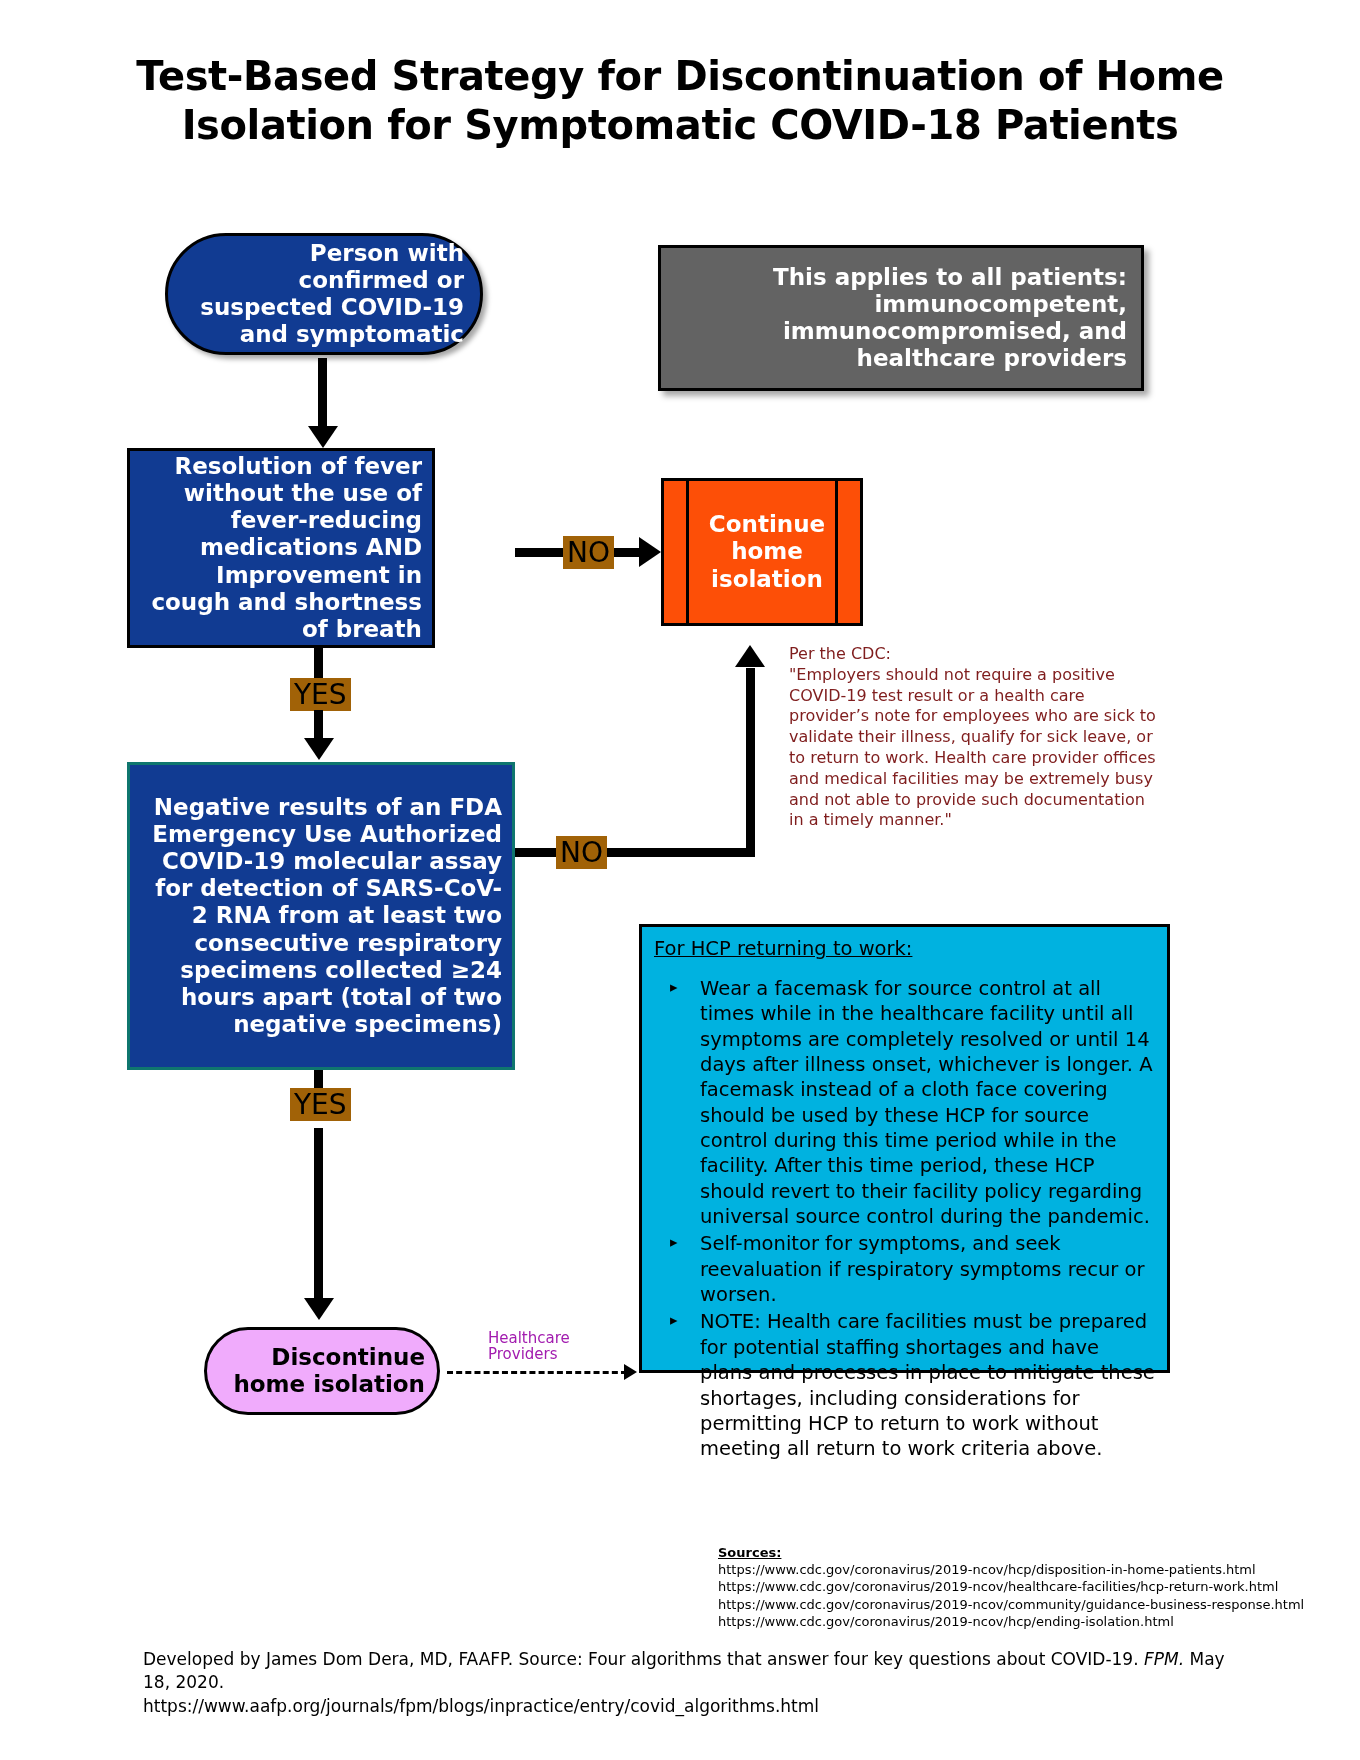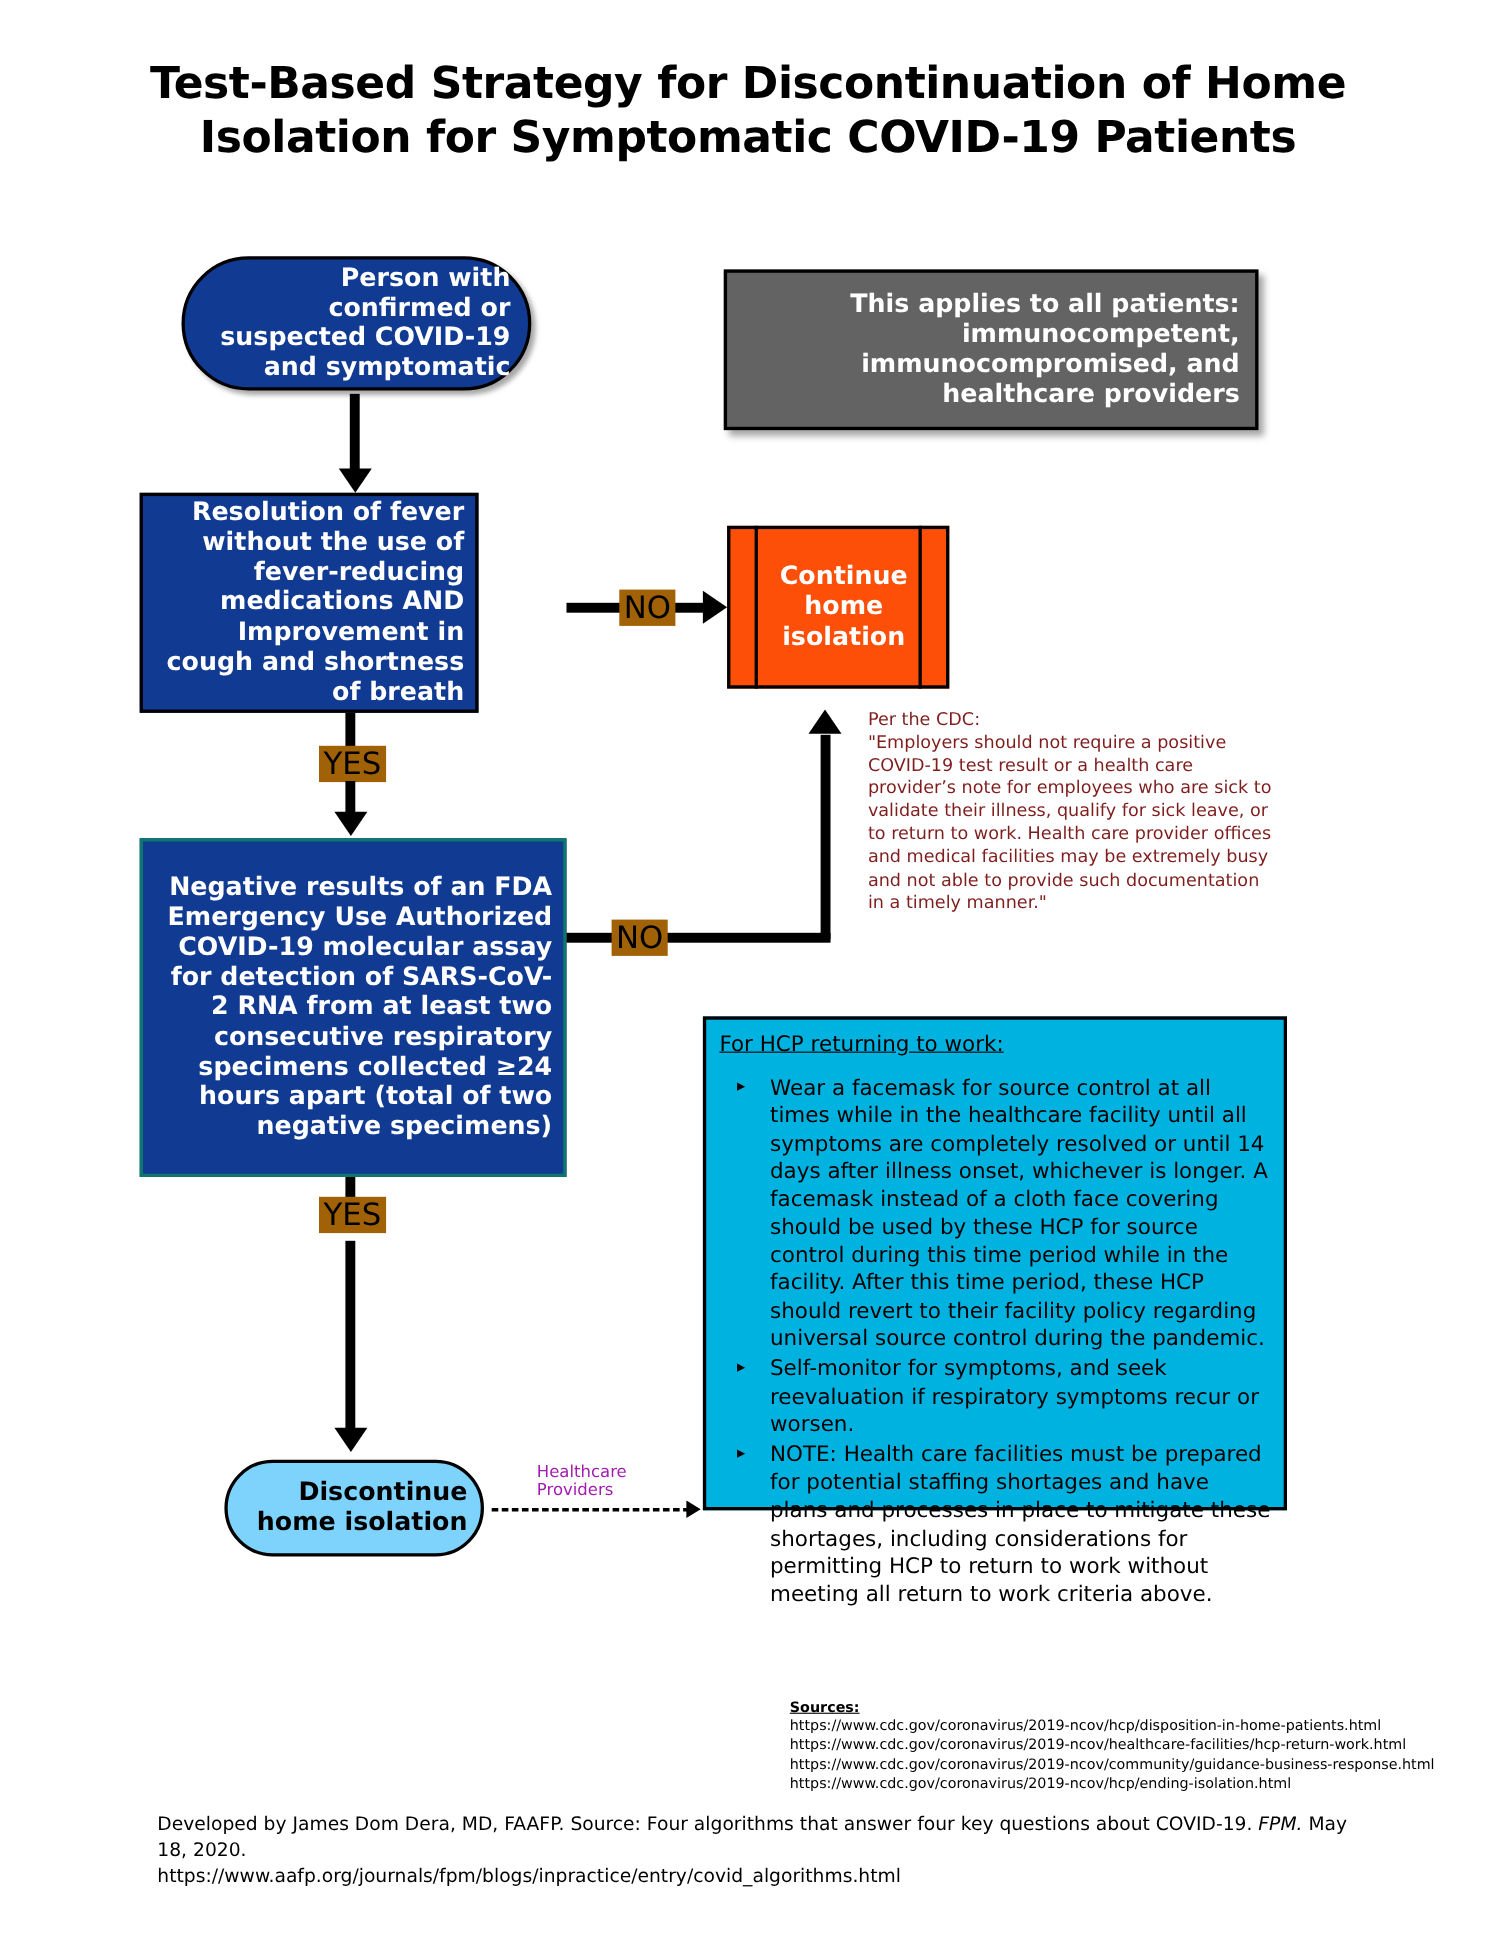--- a/index.html
+++ b/index.html
@@ -130,21 +130,21 @@
     padding-right: 6px;
   }
 
   .end-oval {
     left: 204px;
     top: 1327px;
     width: 236px;
     height: 88px;
     border: 3px solid #000000;
     border-radius: 44px;
-    background: #7dd3fc;
+    background: #f0abfc;
     color: #000000;
     font-size: 23px;
     padding: 0 12px;
   }
 
   
   .line-v, .line-h {
     position: absolute;
     background: #000000;
   }
@@ -283,21 +283,21 @@
     line-height: 1.38;
     color: #000000;
   }
   .footer .ital { font-style: italic; }
 </style>
 </head>
 <body>
 
 <div id="page">
 
-  <div class="title">Test-Based Strategy for Discontinuation of Home Isolation for Symptomatic COVID-19 Patients</div>
+  <div class="title">Test-Based Strategy for Discontinuation of Home Isolation for Symptomatic COVID-18 Patients</div>
 
   <div class="node start-oval">
     <span>Person with confirmed or suspected COVID-19 and symptomatic</span>
   </div>
 
   <div class="node gray-note">
     <span>This applies to all patients: immunocompetent, immunocompromised, and healthcare providers</span>
   </div>
 
   <div class="line-v" style="left:318px; top:358px; height:72px;"></div>

